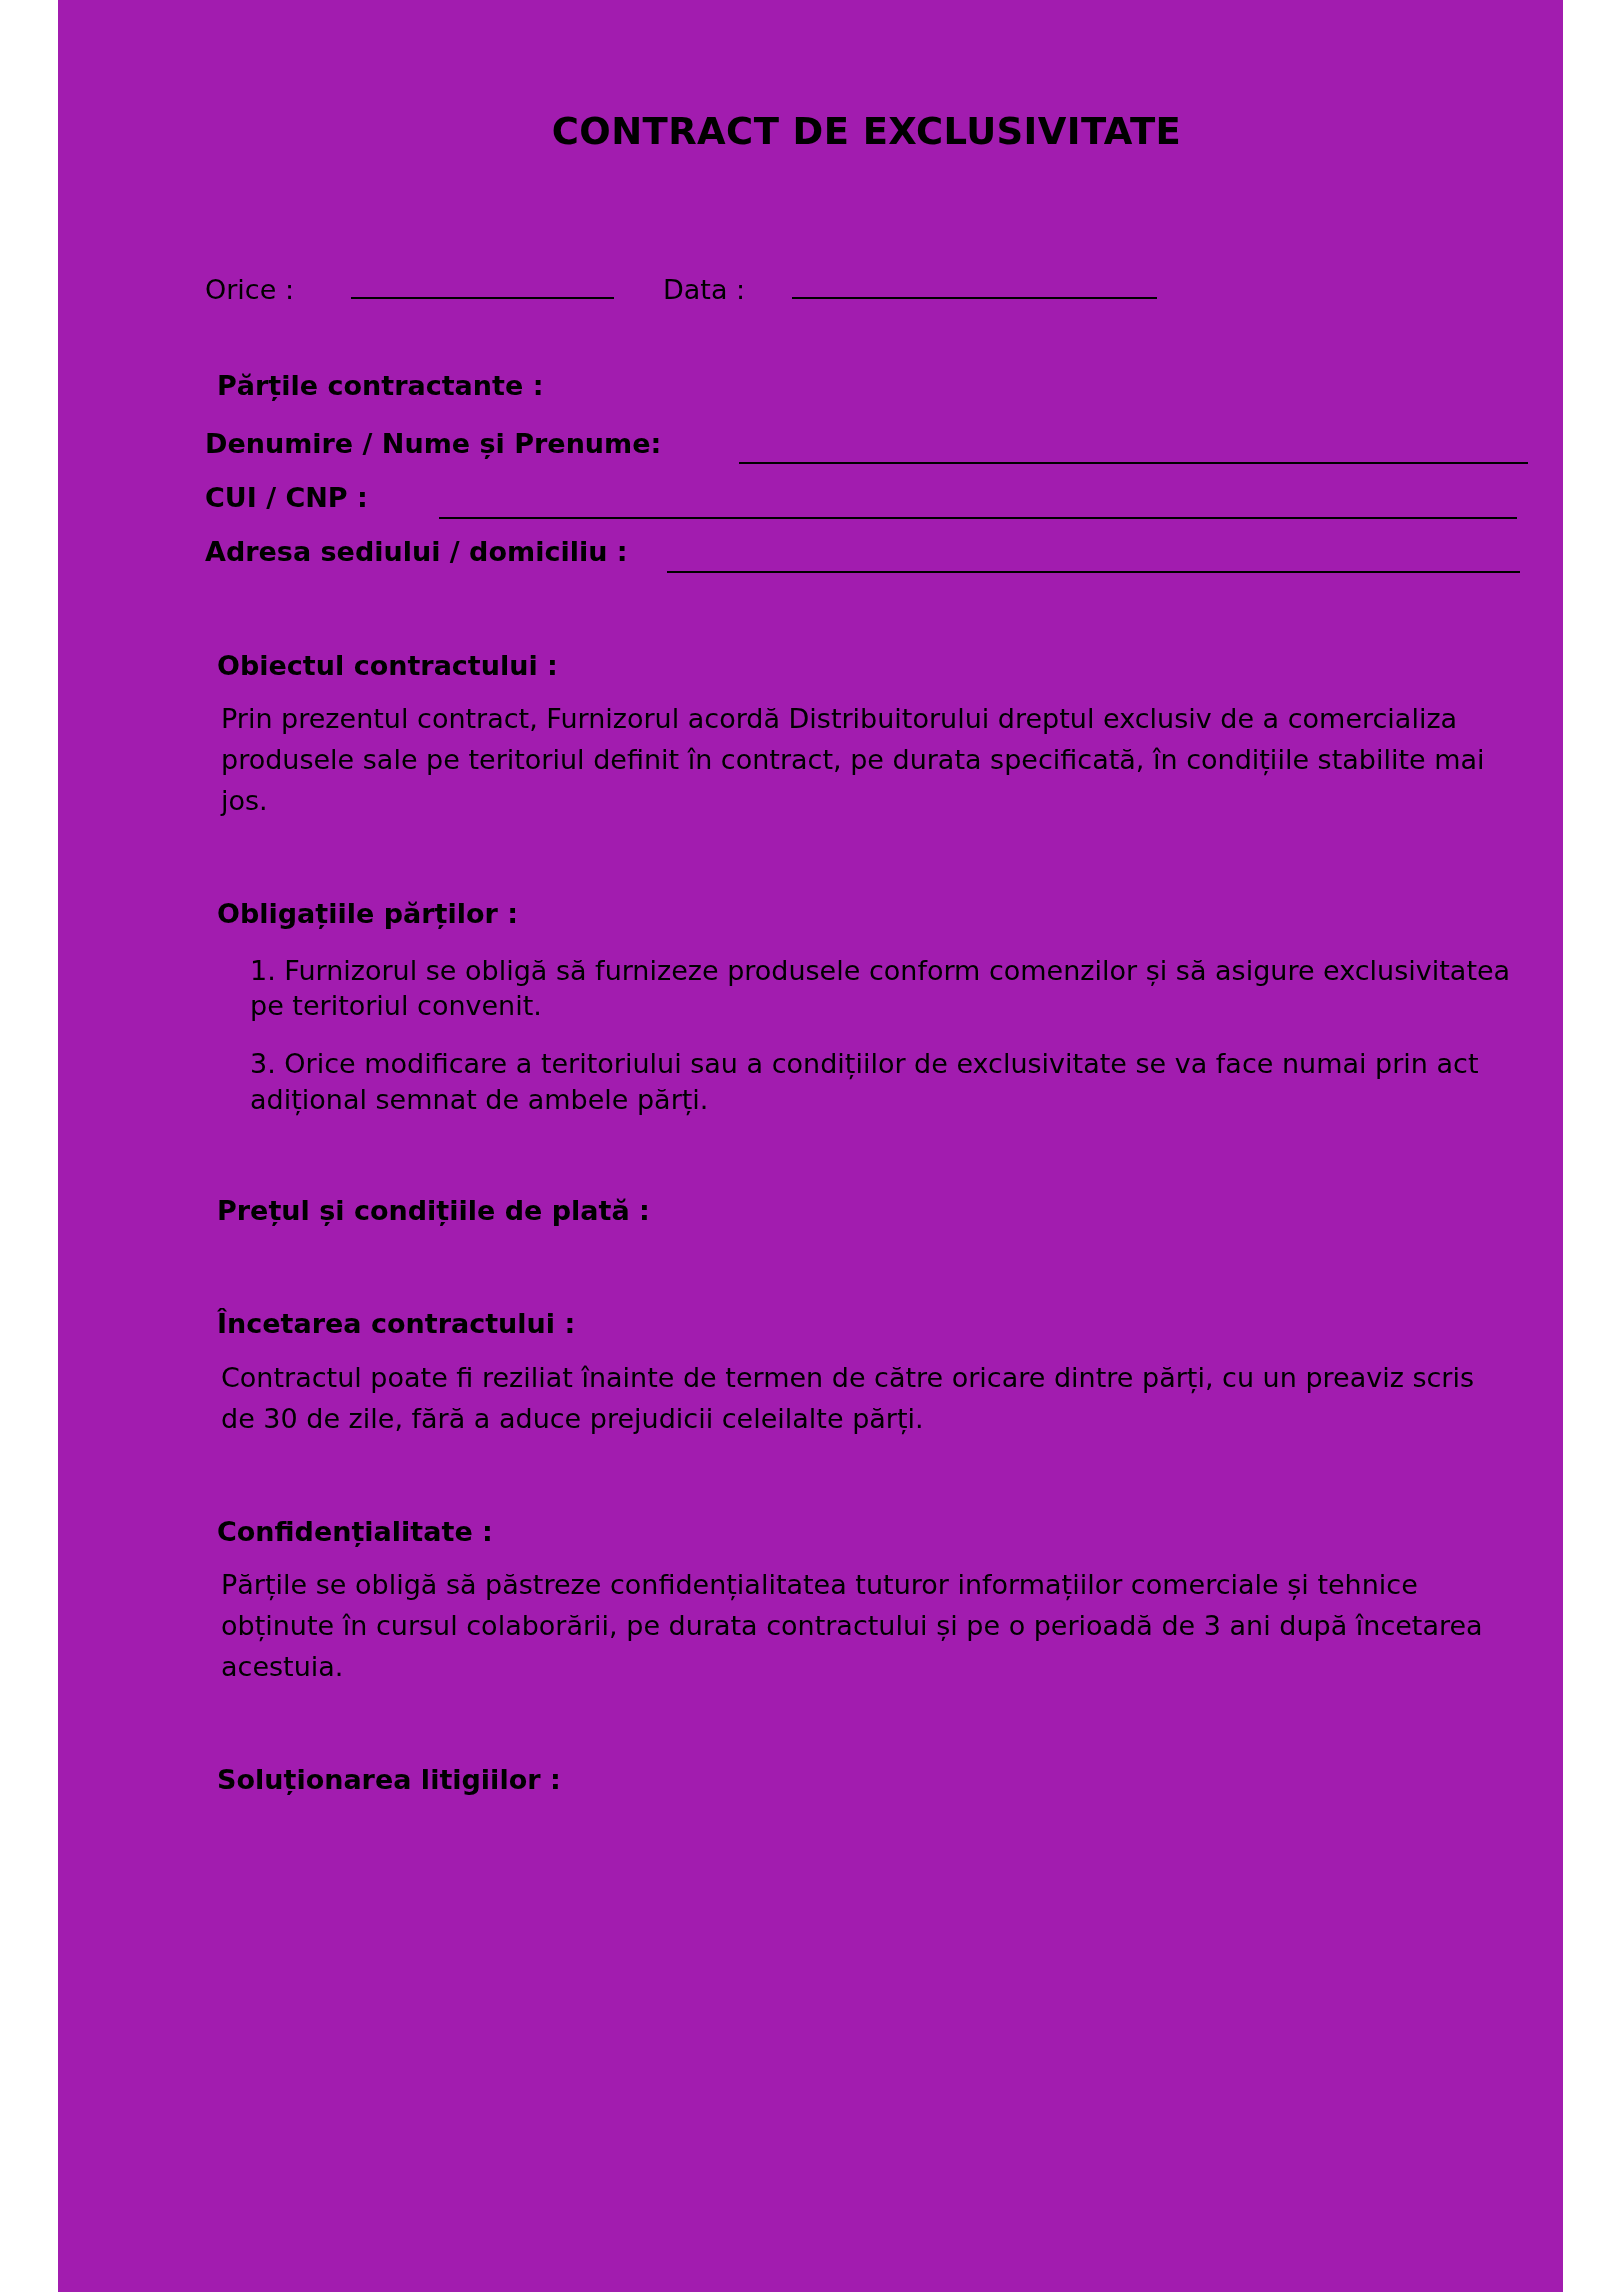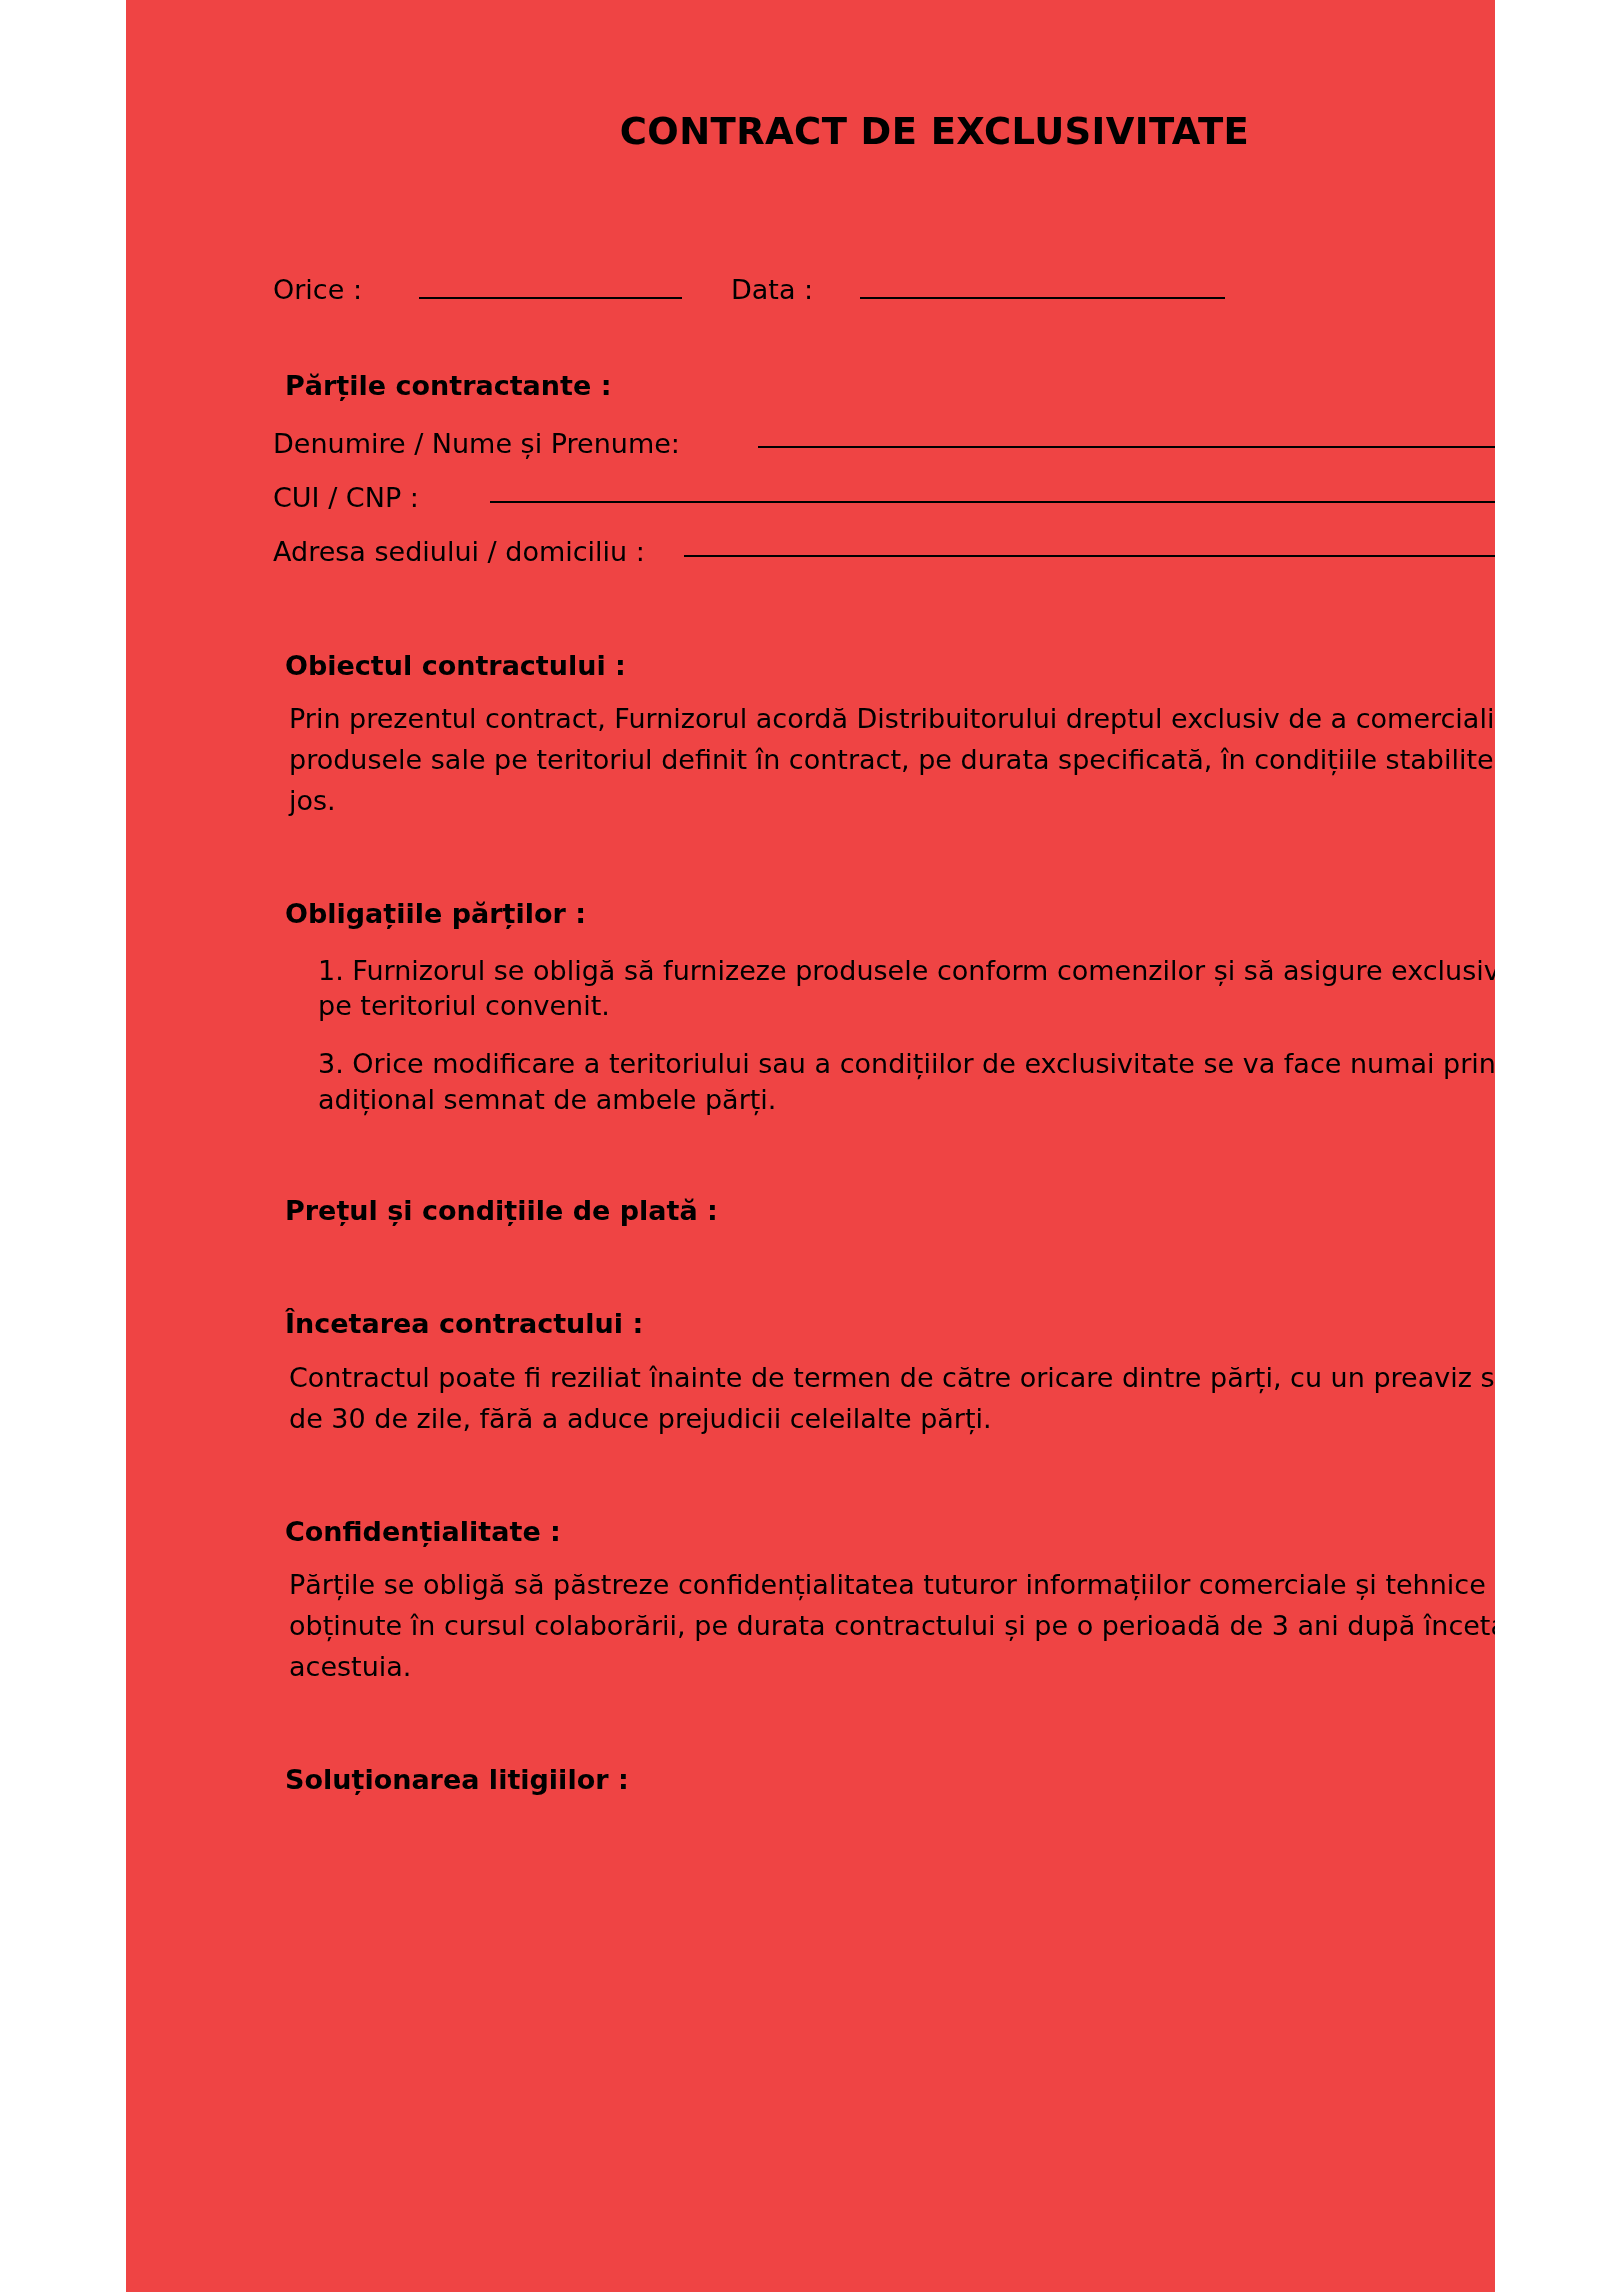--- a/index.html
+++ b/index.html
@@ -7,23 +7,23 @@
     margin: 0;
     padding: 0;
     background: #ffffff;
   }
   body {
     font-family: "DejaVu Sans", "Liberation Sans", sans-serif;
     color: #000000;
   }
   .page {
     position: relative;
-    width: 1369px;
+    width: 1505px;
     height: 2293px;
-    background: #ef4444;
+    background: #a21caf;
     margin: 0 auto;
     overflow: hidden;
   }
   .doc {
     position: absolute;
     left: 147px;
     top: 0;
     width: 1323px;
   }
 
@@ -69,22 +69,23 @@
     vertical-align: baseline;
   }
   .locul-blank { width: 263px; margin-left: 57px; }
   .data-label  { margin-left: 49px; }
   .data-blank  { width: 365px; margin-left: 47px; }
 
   
   .parties-block { margin-top: 55px; }
   .parties-row {
     display: flex;
-    align-items: flex-start;
+    align-items: flex-end;
     margin-top: 13.7px;
+    font-weight: bold;
   }
   .parties-row.first { margin-top: 17.6px; }
   .pl-denumire .blank-line { width: 809px; margin-left: 78px; }
   .pl-cui      .blank-line { width: 1078px; margin-left: 71px; }
   .pl-adresa   .blank-line { width: 853px; margin-left: 39px; }
 
   
   .section { margin-top: 73px; }
   .section .para { margin-top: 9.8px; }
 

